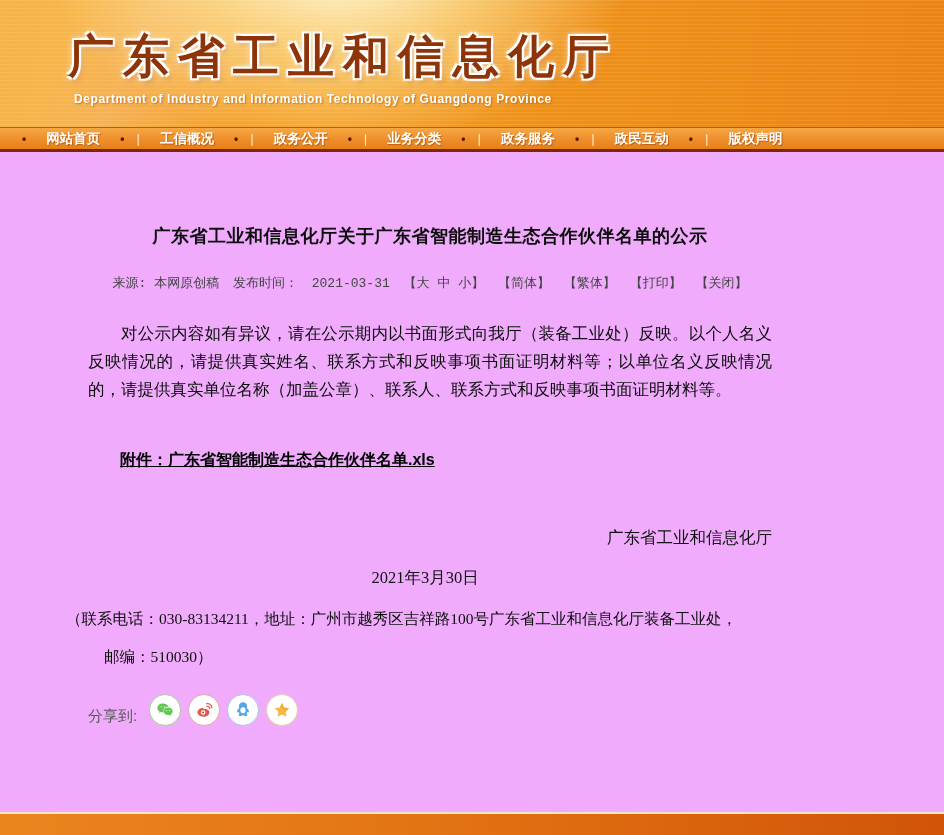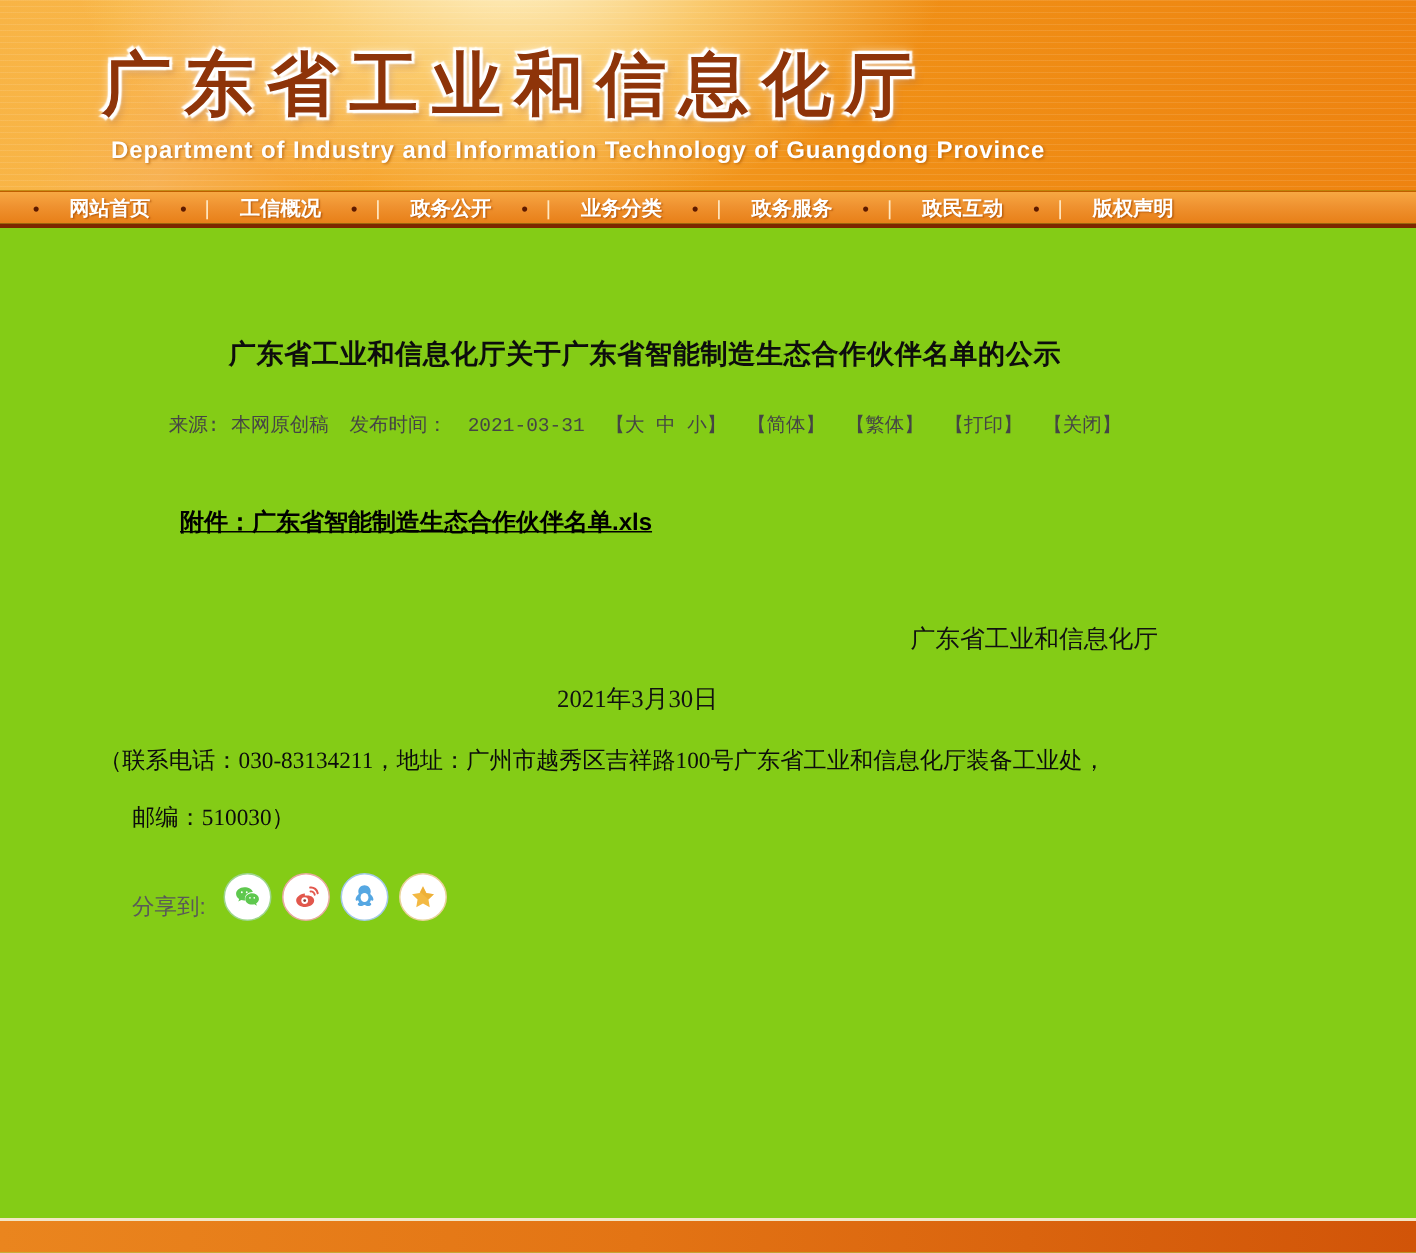--- a/index.html
+++ b/index.html
@@ -2,21 +2,21 @@
 <html><head>
 <meta charset="utf-8">
 <style>
   * { box-sizing: border-box; margin: 0; padding: 0; }
   html, body { width: 944px; height: 835px; }
   body {
     font-family: "Liberation Sans", "DejaVu Sans", sans-serif;
     background: #ffffff;
     overflow: hidden;
   }
-  .page { position: relative; width: 944px; height: 835px; background: #84cc16; }
+  .page { position: relative; width: 944px; height: 835px; background: #f0abfc; }
 
   
   .banner {
     position: relative;
     width: 944px; height: 127px;
     background:
       radial-gradient(ellipse 420px 260px at 36% -30%, rgba(255,255,230,0.95) 0%, rgba(255,240,170,0.55) 35%, rgba(255,210,90,0) 70%),
       linear-gradient(115deg, rgba(255,230,140,0.35) 8%, rgba(255,255,255,0.22) 16%, rgba(255,255,255,0) 30%),
       linear-gradient(100deg, #f5991f 0%, #f6a128 35%, #f09016 60%, #ee8310 100%);
     overflow: hidden;
@@ -33,21 +33,21 @@
     position: absolute; left: 68px; top: 26px;
     font-size: 46px; font-weight: bold; letter-spacing: 9px;
     color: #8e3409;
     text-shadow:
       -2px -2px 1px #fff, 2px -2px 1px #fff, -2px 2px 1px #fff, 2px 2px 1px #fff,
       0 0 8px rgba(255,255,255,0.9), 3px 4px 5px rgba(150,60,0,0.35);
     z-index: 2;
   }
   .banner-subtitle {
     position: absolute; left: 74px; top: 92px;
-    font-size: 16px; font-weight: bold; letter-spacing: 0.6px;
+    font-size: 12px; font-weight: bold; letter-spacing: 0.6px;
     color: #ffffff;
     text-shadow: 1px 1px 2px rgba(170,85,0,0.7);
     z-index: 2;
   }
 
   
   .navbar {
     position: relative;
     width: 944px; height: 25px;
     background: linear-gradient(to bottom, #f7a843 0%, #ef9230 45%, #e87f17 100%);
@@ -104,21 +104,21 @@
   .attachment-link {
     font-family: Liberation Sans, sans-serif;
     font-size: 16px; font-weight: bold; color: #000;
     text-decoration: underline; cursor: pointer;
   }
 
   .signature { margin-top: 56px; text-align: right; padding-right: 0px;  font-size: 16.5px; }
   .sig-date  { margin-top: 18px; text-align: center; padding-right: 10px; font-size: 16.5px; }
 
   .contact-line1 { margin-top: 20px; margin-left: -22px; font-size: 15.5px; color: #0c0c0c; }
-  .contact-line2 { margin-top: 17px; margin-left: 0px;   font-size: 15.5px; color: #0c0c0c; }
+  .contact-line2 { margin-top: 17px; margin-left: 16px;   font-size: 15.5px; color: #0c0c0c; }
 
   
   .share-row {
     margin-top: 26px;
     display: flex; align-items: flex-end;
     font-family: "Liberation Sans", "DejaVu Sans", sans-serif;
   }
   .share-label { font-size: 15px; color: #595959; margin-right: 12px; }
   .share-btn {
     width: 32px; height: 32px; border-radius: 50%;
@@ -179,20 +179,21 @@
       <span>来源: 本网原创稿</span>
       <span>发布时间：</span>
       <span>2021-03-31</span>
       <a>【大 中 小】</a>
       <a>【简体】</a>
       <a>【繁体】</a>
       <a>【打印】</a>
       <a>【关闭】</a>
     </div>
 
+    <p class="para">对公示内容如有异议，请在公示期内以书面形式向我厅（装备工业处）反映。以个人名义反映情况的，请提供真实姓名、联系方式和反映事项书面证明材料等；以单位名义反映情况的，请提供真实单位名称（加盖公章）、联系人、联系方式和反映事项书面证明材料等。</p>
 
     <p class="attachment-row">
       <a class="attachment-link">附件：广东省智能制造生态合作伙伴名单.xls</a>
     </p>
 
     <p class="signature">广东省工业和信息化厅</p>
     <p class="sig-date">2021年3月30日</p>
 
     <p class="contact-line1">（联系电话：030-83134211，地址：广州市越秀区吉祥路100号广东省工业和信息化厅装备工业处，</p>
     <p class="contact-line2">邮编：510030）</p>

